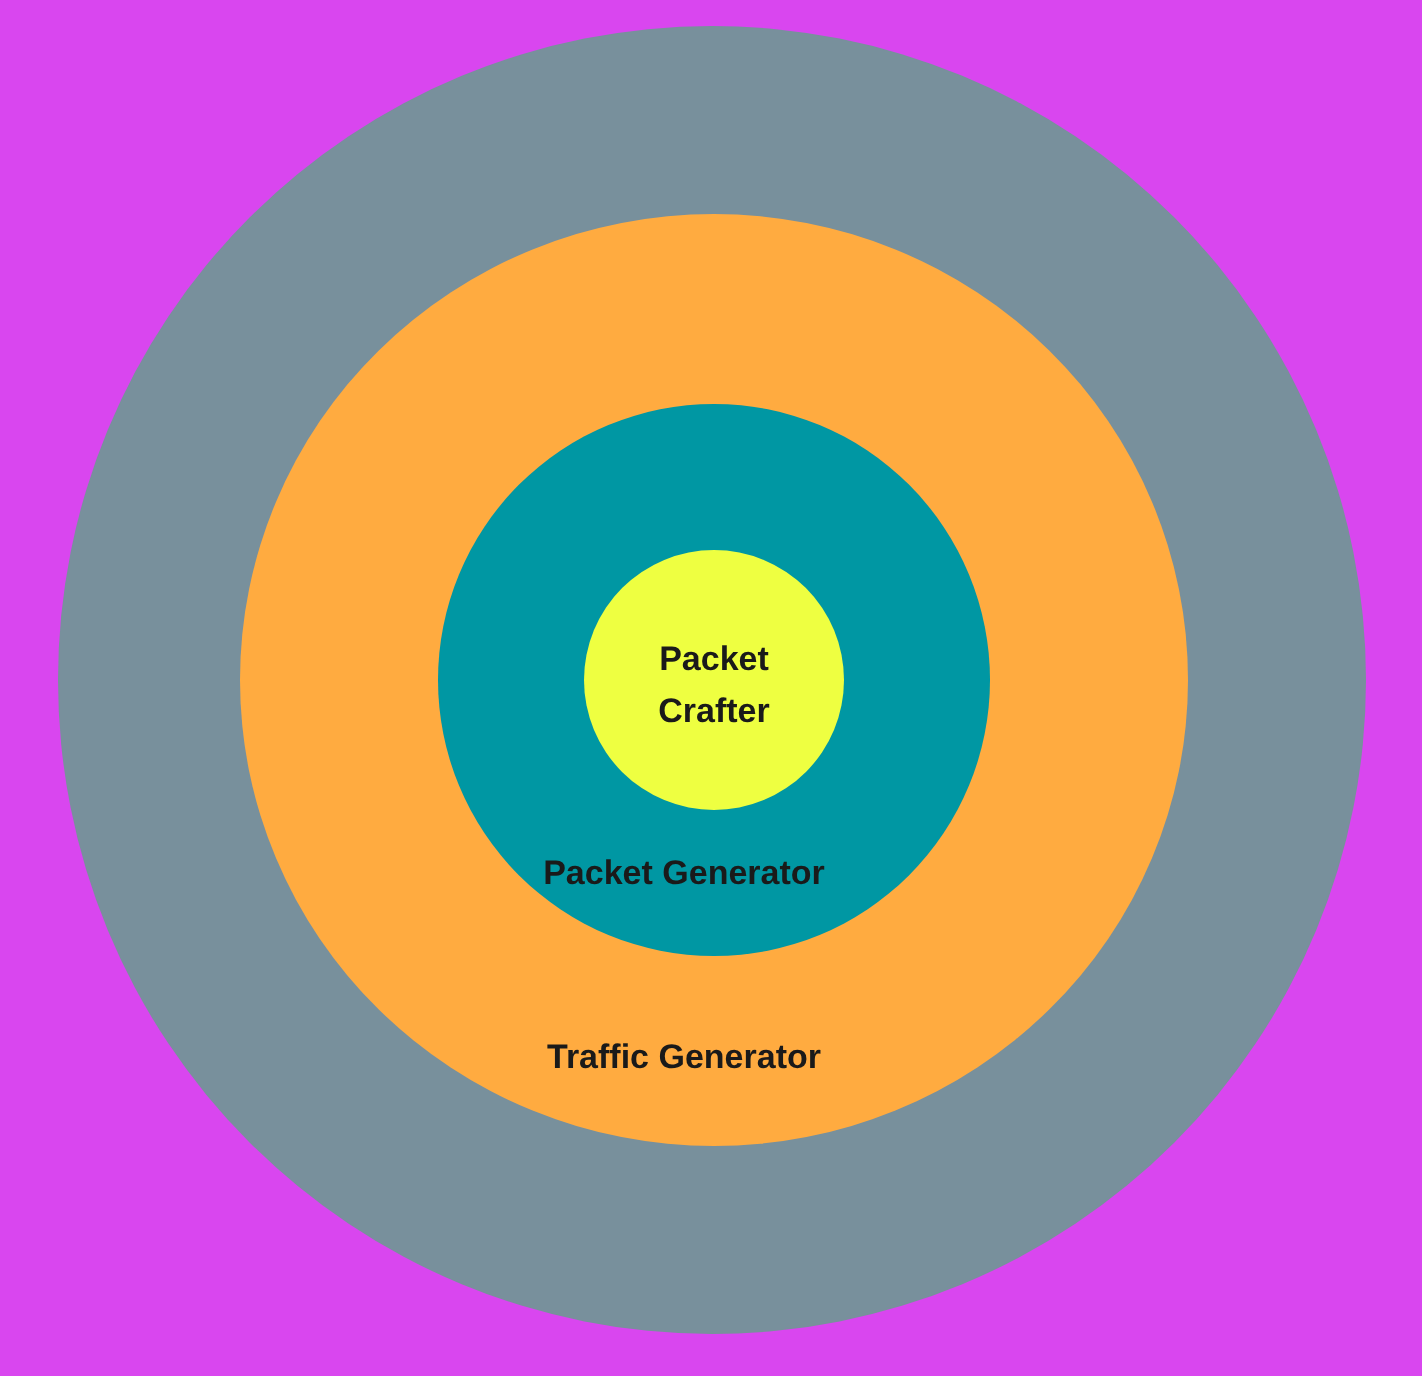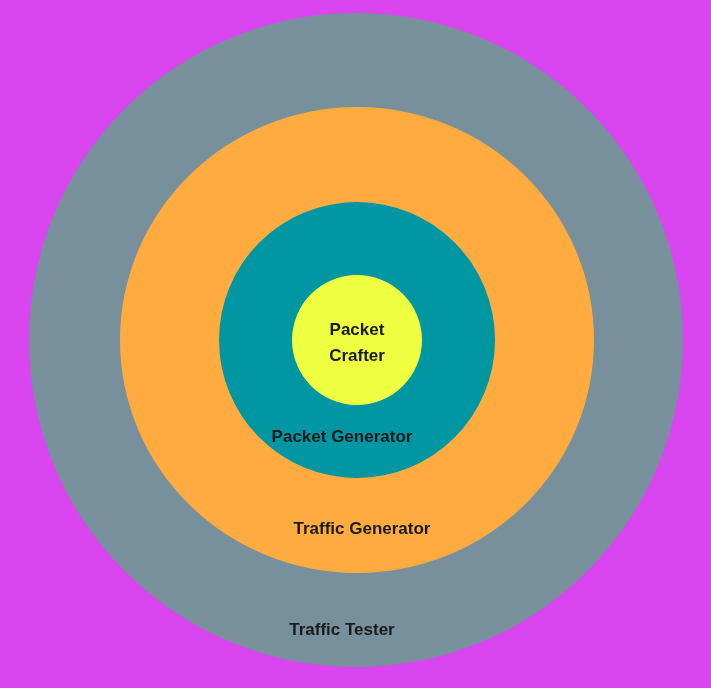--- a/index.html
+++ b/index.html
@@ -33,21 +33,21 @@
     font-weight: 600;
     line-height: 20px;
   }
   .label-crafter {
     left: 302px;
     width: 110px;
     top: 317px;
     line-height: 26px;
   }
   .label-pktgen  { top: 427px; }
-  .label-trafgen { top: 519px; margin-left: 20px; }
+  .label-trafgen { top: 519px; }
   .label-tester  { top: 620px; }
 </style>
 </head>
 <body>
 
 <div class="canvas">
 
   <div class="ring ring-outer" style="background-color: rgb(120, 144, 156);"></div>
 
   <div class="ring ring-orange" style="background-color: rgb(255, 171, 64);"></div>
@@ -55,15 +55,14 @@
   <div class="ring ring-teal" style="background-color: rgb(0, 151, 163);"></div>
 
   <div class="ring ring-center" style="background-color: rgb(238, 255, 65);"></div>
 
   <div class="label label-crafter">Packet Crafter</div>
 
   <div class="label label-pktgen">Packet Generator</div>
 
   <div class="label label-trafgen">Traffic Generator</div>
 
-  <div class="label label-tester">Traffic Tester</div>
 
 </div>
 
 </body></html>

